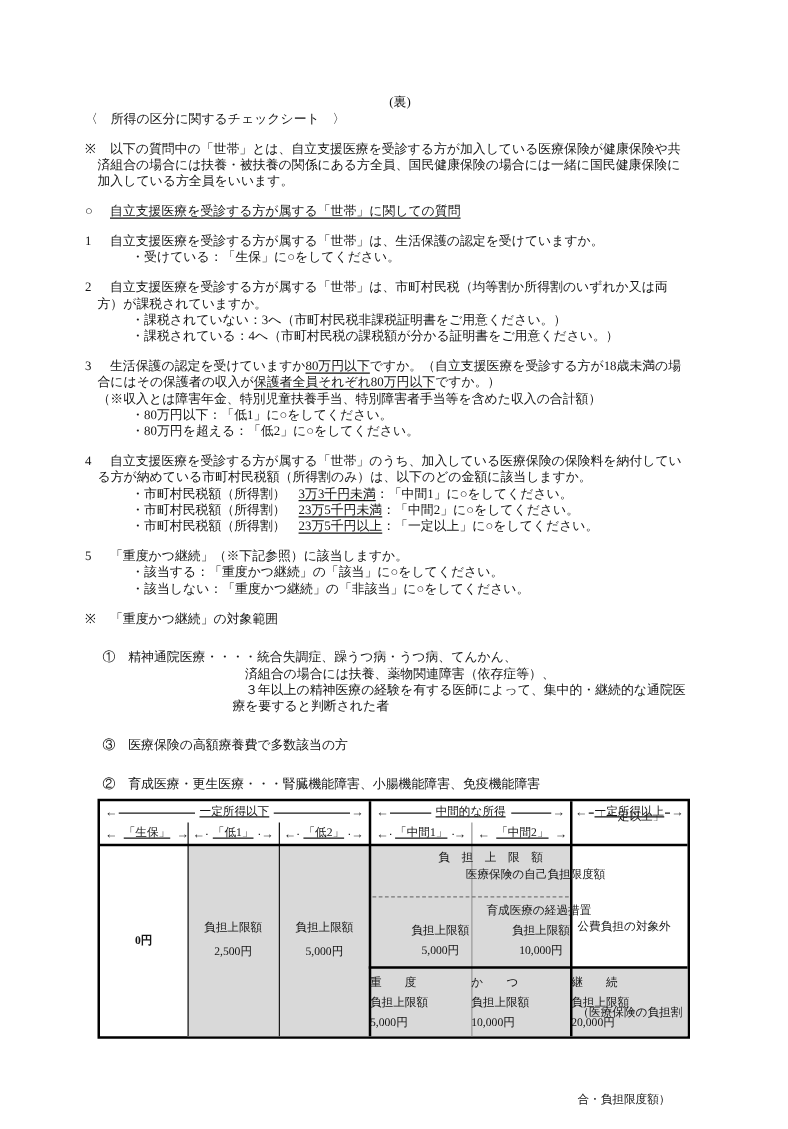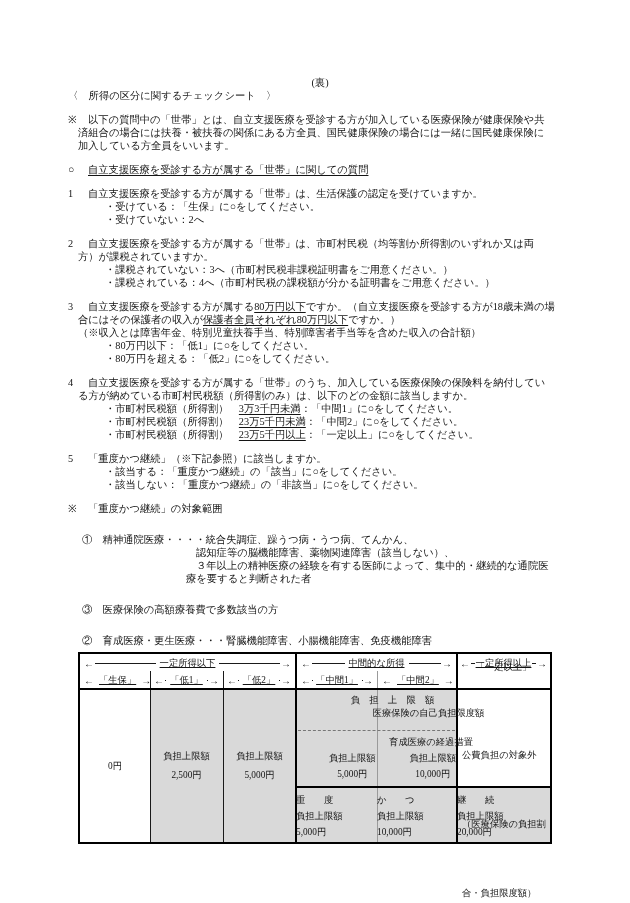--- a/index.html
+++ b/index.html
@@ -68,32 +68,31 @@
     <div class="ln"><span class="num">※</span><span>以下の質問中の「世帯」とは、自立支援医療を受診する方が加入している医療保険が健康保険や共</span></div>
     <div class="ln w">済組合の場合には扶養・被扶養の関係にある方全員、国民健康保険の場合には一緒に国民健康保険に</div>
     <div class="ln w">加入している方全員をいいます。</div>
   </div>
 
   <div class="blk ln hu"><span class="num">○</span><span>自立支援医療を受診する方が属する「世帯」に関しての質問</span></div>
 
   <div class="blk">
     <div class="ln"><span class="num">1</span><span>自立支援医療を受診する方が属する「世帯」は、生活保護の認定を受けていますか。</span></div>
     <div class="ln bu">・受けている：「生保」に○をしてください。</div>
-    <div class="ln bu">・受けていない：2へ</div>
   </div>
 
   <div class="blk">
     <div class="ln"><span class="num">2</span><span>自立支援医療を受診する方が属する「世帯」は、市町村民税（均等割か所得割のいずれか又は両</span></div>
     <div class="ln w">方）が課税されていますか。</div>
     <div class="ln bu">・課税されていない：3へ（市町村民税非課税証明書をご用意ください。）</div>
     <div class="ln bu">・課税されている：4へ（市町村民税の課税額が分かる証明書をご用意ください。）</div>
   </div>
 
   <div class="blk">
-    <div class="ln"><span class="num">3</span><span>自立支援医療を受診する方が属する</span><span class="u">80万円以下</span><span>ですか。（自立支援医療を受診する方が18歳未満の場</span></div>
+    <div class="ln"><span class="num">3</span><span>生活保護の認定を受けていますか</span><span class="u">80万円以下</span><span>ですか。（自立支援医療を受診する方が18歳未満の場</span></div>
     <div class="ln w"><span>合にはその保護者の収入が</span><span class="u">保護者全員それぞれ80万円以下</span><span>ですか。）</span></div>
     <div class="ln w">（※収入とは障害年金、特別児童扶養手当、特別障害者手当等を含めた収入の合計額）</div>
     <div class="ln bu">・80万円以下：「低1」に○をしてください。</div>
     <div class="ln bu">・80万円を超える：「低2」に○をしてください。</div>
   </div>
 
   <div class="blk">
     <div class="ln"><span class="num">4</span><span>自立支援医療を受診する方が属する「世帯」のうち、加入している医療保険の保険料を納付してい</span></div>
     <div class="ln w">る方が納めている市町村民税額（所得割のみ）は、以下のどの金額に該当しますか。</div>
     <div class="ln bu"><span>・市町村民税額（所得割）　</span><span class="u">3万3千円未満</span><span>：「中間1」に○をしてください。</span></div>
@@ -103,21 +102,21 @@
 
   <div class="blk">
     <div class="ln"><span class="num">5</span><span>「重度かつ継続」（※下記参照）に該当しますか。</span></div>
     <div class="ln bu">・該当する：「重度かつ継続」の「該当」に○をしてください。</div>
     <div class="ln bu">・該当しない：「重度かつ継続」の「非該当」に○をしてください。</div>
   </div>
 
   <div class="blk">
     <div class="ln"><span class="num">※</span><span>「重度かつ継続」の対象範囲</span></div>
     <div class="ln si">①　精神通院医療・・・・統合失調症、躁うつ病・うつ病、てんかん、</div>
-    <div class="ln scw">認知症等の脳機能障害、薬物関連障害（該当しない）、</div>
+    <div class="ln scw">済組合の場合には扶養、薬物関連障害（依存症等）、</div>
     <div class="ln scw">３年以上の精神医療の経験を有する医師によって、集中的・継続的な通院医</div>
     <div class="ln scw2">療を要すると判断された者</div>
     <div class="ln si">③　医療保険の高額療養費で多数該当の方</div>
     <div class="ln si">②　育成医療・更生医療・・・腎臓機能障害、小腸機能障害、免疫機能障害</div>
   </div>
 
   <div class="tbl">
 
     <div class="fill" style="left:70px;top:36px;width:73px;height:152px;"></div>
     <div class="fill" style="left:143px;top:36px;width:73px;height:152px;"></div>
@@ -187,21 +186,21 @@
       <span class="aw">←</span>
         <span class="rl"></span>
         <span class="lb">「中間2」</span>
         <span class="rl"></span>
         <span class="aw">→</span>
     </div>
     <div class="abs cellc" style="left:379px;top:5px;width:89px;height:16px;">
       <span>「一定以上」</span>
     </div>
 
-    <div class="abs cellc" style="left:0;top:36px;width:70px;height:152px;">
+    <div class="abs cellc" style="left:0;top:36px;width:70px;height:152px;font-weight:bold;">
       <span>0円</span>
     </div>
 
     <div class="abs colc" style="left:70px;top:36px;width:73px;height:152px;">
       <div>負担上限額</div>
       <div class="gap6"></div>
       <div>2,500円</div>
     </div>
 
     <div class="abs colc" style="left:143px;top:36px;width:73px;height:152px;">

